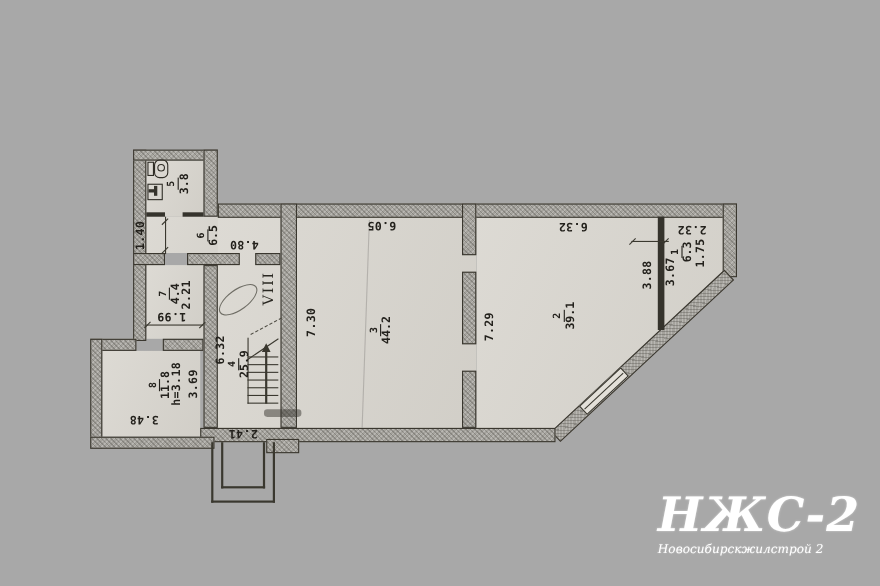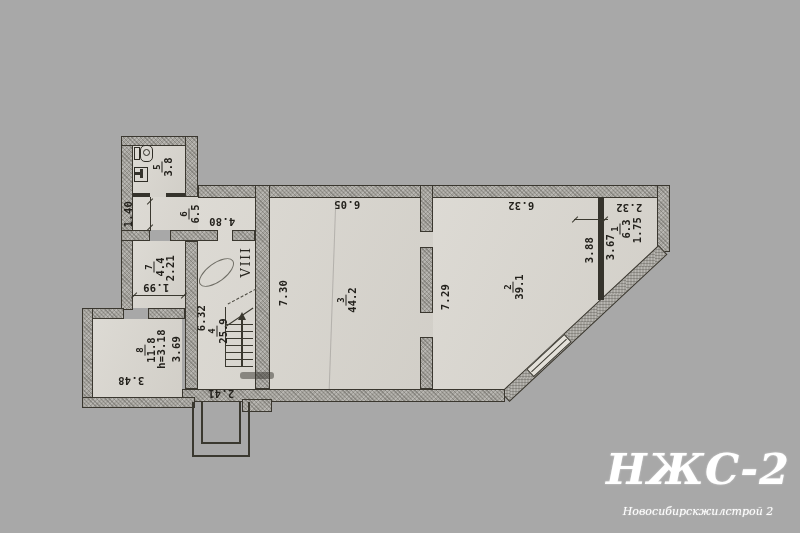--- a/index.html
+++ b/index.html
@@ -27,25 +27,25 @@
   .porch{position:absolute;border:2px solid #3a382f;border-top:none;background:transparent;box-sizing:border-box;}
   .win{position:absolute;background:#e3e0d9;border:1px solid #39372f;box-sizing:border-box;}
   .winmid{position:absolute;left:1px;right:1px;top:45%;height:1px;background:#39372f;}
   .arrowhead{position:absolute;width:0;height:0;border-left:4px solid transparent;
              border-right:4px solid transparent;border-bottom:8px solid #3a382f;}
   .dash{position:absolute;border-top:1.4px dashed #4a483f;}
   .ellipse{position:absolute;border:1.3px solid #54524a;border-radius:50%;opacity:.8;}
   .fix{position:absolute;border:1.3px solid #2f2d26;box-sizing:border-box;background:transparent;}
   .crease{position:absolute;background:rgba(105,103,98,.32);}
   .smudge{position:absolute;background:rgba(55,53,48,.5);border-radius:3px;filter:blur(.6px);}
-  .wm{position:absolute;left:598px;top:446px;width:200px;text-align:center;color:#ffffff;}
+  .wm{position:absolute;left:598px;top:446px;width:200px;text-align:left;color:#ffffff;}
   .wm-title{font-family:"DejaVu Serif","Liberation Serif",serif;font-style:italic;font-weight:700;
             font-size:43px;line-height:46px;letter-spacing:1px;text-shadow:0 0 2px rgba(255,255,255,.55);}
   .wm-sub{font-family:"DejaVu Serif","Liberation Serif",serif;font-style:italic;font-size:11px;
-          line-height:13px;margin-top:13px;text-shadow:0 0 1.5px rgba(255,255,255,.5);}
+          line-height:13px;margin-top:1px;text-shadow:0 0 1.5px rgba(255,255,255,.5);}
 </style>
 </head>
 <body>
 
 <div class="stage">
 
   <div class="bg" style="left:133px;top:146px;width:52px;height:51px;"></div>
   <div class="bg" style="left:133px;top:197px;width:122px;height:33px;"></div>
   <div class="bg" style="left:133px;top:241px;width:52px;height:67px;"></div>
   <div class="bg" style="left:93px;top:319px;width:89px;height:78px;"></div>

